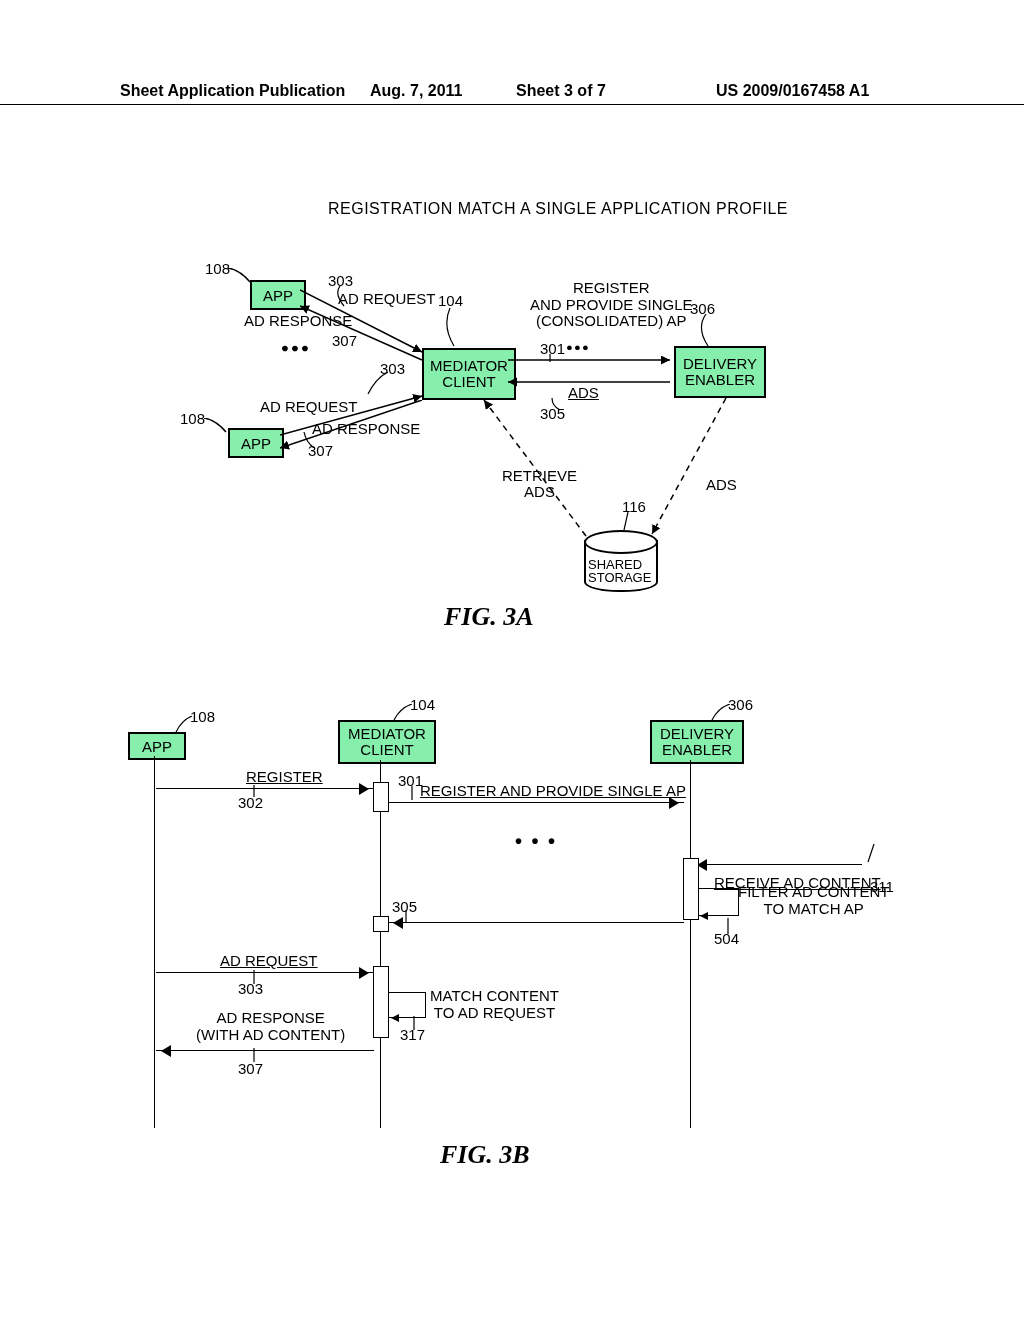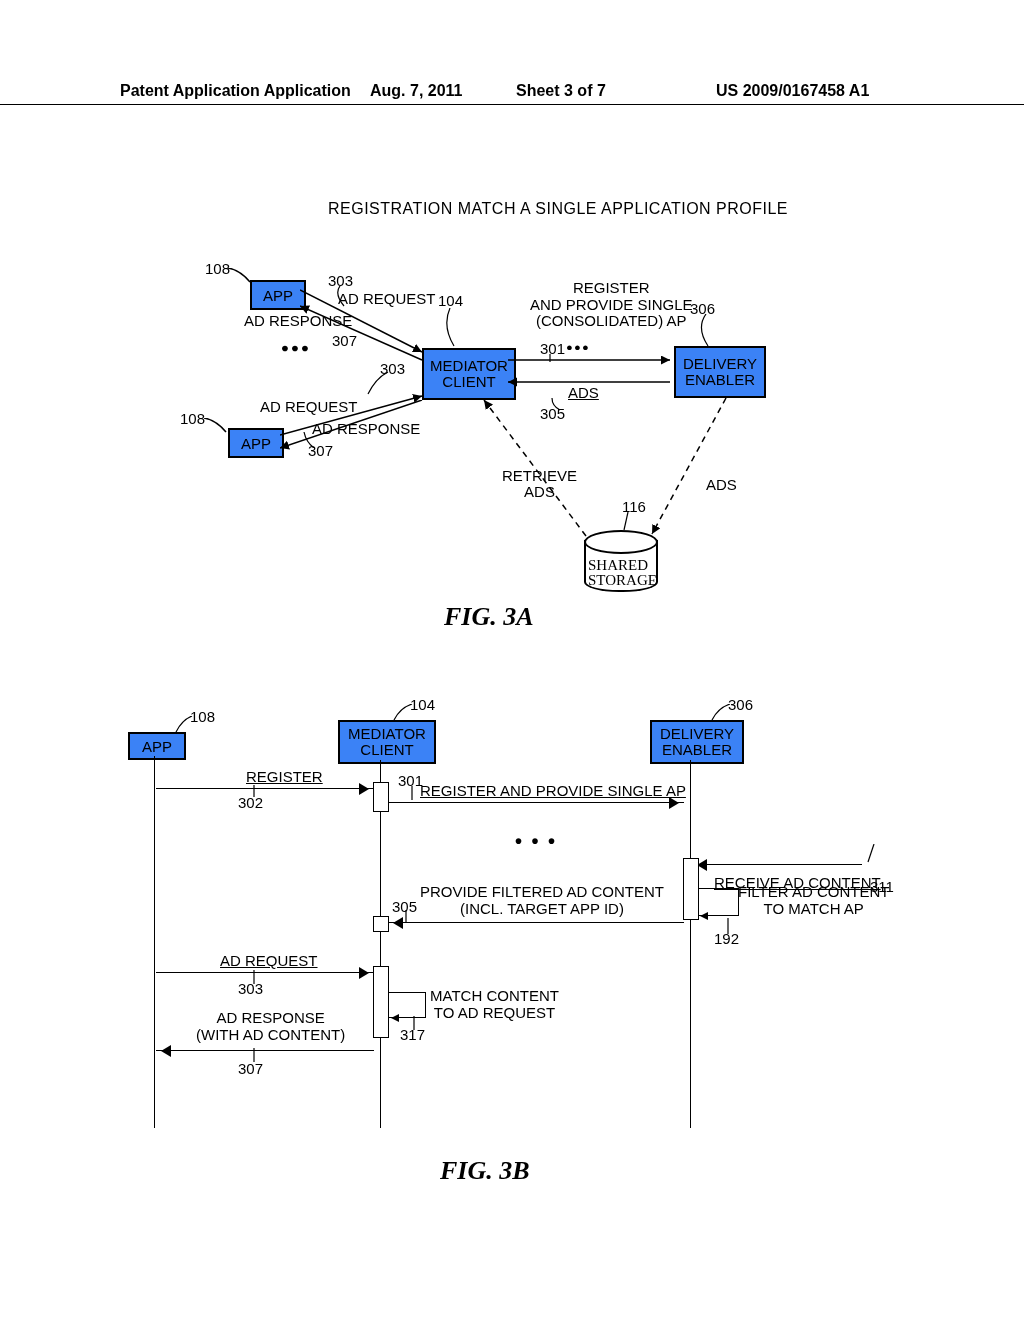--- a/index.html
+++ b/index.html
@@ -22,21 +22,21 @@
   }
   .header .left { position:absolute; left:120px; }
   .header .center { position:absolute; left:370px; }
   .header .right1 { position:absolute; left:516px; }
   .header .right2 { position:absolute; left:716px; }
   .hr { position:absolute; top:104px; left:0; width:1024px; border-top:1px solid #000; }
 
   .title-3a { position:absolute; top:200px; left:328px; font-size:16px; letter-spacing:0.5px; }
 
   .fig3a { position:absolute; top:250px; left:150px; width:730px; height:380px; }
-  .box { position:absolute; border:2px solid #000; background:#3b82f6; display:flex; align-items:center; justify-content:center; font-size:15px; text-align:center; padding:2px 6px; }
+  .box { position:absolute; border:2px solid #000; background:#86efac; display:flex; align-items:center; justify-content:center; font-size:15px; text-align:center; padding:2px 6px; }
   .label { position:absolute; font-size:15px; }
   .fignum { font-family: "Times New Roman", serif; font-style: italic; font-weight: bold; font-size: 26px; }
   .decolabel { text-decoration: underline; }
 
   .cylinder {
     position:absolute; width:70px; height:50px;
   }
   .cylinder .body { position:absolute; top:10px; width:70px; height:50px; border-left:2px solid #000; border-right:2px solid #000; border-bottom:2px solid #000; border-radius:0 0 35px 35px/0 0 10px 10px; }
   .cylinder .top { position:absolute; top:0; width:70px; height:20px; border:2px solid #000; border-radius:50%; background:#fff; z-index:2;}
   .dots3 { position:absolute; font-size:20px; font-weight:bold; letter-spacing:2px; }
@@ -49,21 +49,21 @@
   .linearrow { position:absolute; height:0; border-top:1.5px solid #000; }
   .arrowhead-r::after { content:""; position:absolute; right:-1px; top:-6px; border:6px solid transparent; border-left:10px solid #000; }
   .arrowhead-l::after { content:""; position:absolute; left:-1px; top:-6px; border:6px solid transparent; border-right:10px solid #000; }
   .activation { position:absolute; width:14px; background:#fff; border:1.5px solid #000; }
 
 </style>
 </head>
 <body>
 
 <div class="header">
-  <span class="left">Patent Application Application</span>
+  <span class="left">Sheet Application Publication</span>
   <span class="center">Aug. 7, 2011</span>
   <span class="right1">Sheet 3 of 7</span>
   <span class="right2">US 2009/0167458 A1</span>
 </div>
 <div class="hr"></div>
 
 <div class="title-3a">REGISTRATION MATCH A SINGLE APPLICATION PROFILE</div>
 
 <div class="fig3a">
 
@@ -82,21 +82,21 @@
   <div class="box" style="left:272px; top:98px; width:78px; height:44px; white-space:pre-line; line-height:1.1;">MEDIATOR
 CLIENT</div>
 
   <div class="box" style="left:524px; top:96px; width:76px; height:44px; white-space:pre-line; line-height:1.1;">DELIVERY
 ENABLER</div>
 
   <div class="cylinder" style="left:434px; top:280px;">
     <div class="top"></div>
     <div class="body"></div>
   </div>
-  <div class="label" style="left:438px; top:308px; font-size:15px; line-height:1.0; white-space:pre-line;font-family:Liberation Serif, serif;">SHARED
+  <div class="label" style="left:438px; top:308px; font-size:13px; line-height:1.0; white-space:pre-line;">SHARED
 STORAGE</div>
 
   <svg style="position:absolute; left:150px; top:32px;" width="130" height="80">
     <defs>
         <marker id="ar1" markerWidth="8" markerHeight="8" refX="6" refY="3" orient="auto">
           <path d="M0,0 L6,3 L0,6 Z" fill="#000"></path>
         </marker>
       </defs>
     <line x1="0" y1="8" x2="122" y2="70" stroke="#000" stroke-width="1.5" marker-end="url(#ar1)"></line>
   </svg>
@@ -234,27 +234,25 @@
     </svg>
 
   <div class="activation" style="left:573px; top:158px; height:60px;"></div>
 
   <div class="msg" style="left:628px; top:184px; white-space:pre-line; text-align:center; line-height:1.1;">FILTER AD CONTENT
 TO MATCH AP</div>
   <div style="position:absolute; left:588px; top:188px; width:40px; height:26px; border-top:1.5px solid #000; border-right:1.5px solid #000; border-bottom:1.5px solid #000;"></div>
   <svg style="position:absolute; left:588px; top:208px;" width="12" height="12">
       <path d="M10,4 L2,8 L10,12 Z" fill="#000"></path>
     </svg>
-  <div class="label" style="left:604px; top:230px;">192</div>
+  <div class="label" style="left:604px; top:230px;">504</div>
   <svg style="position:absolute; left:614px; top:218px;" width="10" height="16">
       <path d="M4 16 L4 0" stroke="#000" fill="none" stroke-width="1.2"></path>
     </svg>
 
-  <div class="msg" style="left:310px; top:184px; white-space:pre-line; text-align:center; line-height:1.1;">PROVIDE FILTERED AD CONTENT
-(INCL. TARGET APP ID)</div>
   <div class="linearrow arrowhead-l" style="left:278px; top:222px; width:296px;"></div>
   <div class="label" style="left:282px; top:198px;">305</div>
   <svg style="position:absolute; left:292px; top:210px;" width="10" height="14">
       <path d="M4 0 L4 12" stroke="#000" fill="none" stroke-width="1.2"></path>
     </svg>
 
   <div class="activation" style="left:263px; top:216px; height:14px;"></div>
 
   <div class="msg u" style="left:110px; top:252px;">AD REQUEST</div>
   <div class="linearrow arrowhead-r" style="left:46px; top:272px; width:218px;"></div>
@@ -277,14 +275,14 @@
     </svg>
 
   <div class="msg" style="left:86px; top:310px; white-space:pre-line; text-align:center; line-height:1.1;">AD RESPONSE
 (WITH AD CONTENT)</div>
   <div class="linearrow arrowhead-l" style="left:46px; top:350px; width:218px;"></div>
   <div class="label" style="left:128px; top:360px;">307</div>
   <svg style="position:absolute; left:140px; top:348px;" width="10" height="14">
       <path d="M4 14 L4 0" stroke="#000" fill="none" stroke-width="1.2"></path>
     </svg>
 
-  <div class="fignum" style="position:absolute; left:330px; top:456px;">FIG. 3B</div>
+  <div class="fignum" style="position:absolute; left:330px; top:440px;">FIG. 3B</div>
 </div>
 
 </body></html>

